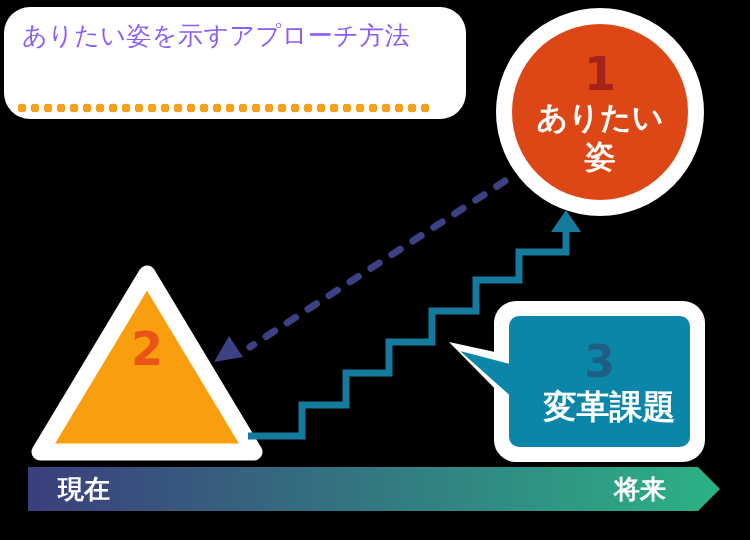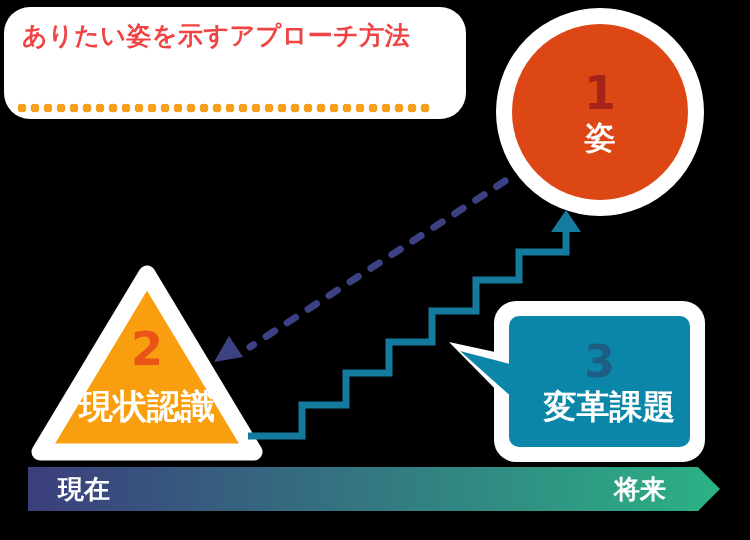--- a/index.html
+++ b/index.html
@@ -7,21 +7,21 @@
     position:relative;width:750px;height:540px;background:#000;overflow:hidden;
     font-family:"DejaVu Sans","Liberation Sans",sans-serif;
   }
   
   .title-blob{
     position:absolute;left:4px;top:7px;width:462px;height:112px;
     background:#ffffff;border-radius:26px;z-index:3;
   }
   .title-sub{
     position:absolute;left:18px;top:12px;width:430px;
-    font-size:25px;font-weight:bold;color:#ef4444;letter-spacing:0.5px;white-space:nowrap;
+    font-size:25px;font-weight:normal;color:#8b5cf6;letter-spacing:0.5px;white-space:nowrap;
   }
   .title-main{
     position:absolute;left:8px;top:46px;width:448px;
     font-size:34px;font-weight:bold;color:#383d7a;white-space:nowrap;
   }
   .dotted-underline{
     position:absolute;left:12px;top:96px;width:416px;height:10px;
     background-image:radial-gradient(circle 4.4px at 6px 5px,#f6a01b 4.3px,rgba(0,0,0,0) 4.6px);
     background-size:13px 10px;background-repeat:repeat-x;
   }
@@ -95,25 +95,25 @@
     </g>
   </svg>
 
   <div class="title-blob">
     <div class="title-sub">ありたい姿を示すアプローチ方法</div>
     <div class="dotted-underline"></div>
   </div>
 
   <div class="overlay goal-text">
     <div class="goal-number">1</div>
+    <div class="goal-label">ありたい</div>
     <div class="goal-label">姿</div>
   </div>
 
   <div class="overlay current-number">2</div>
-  <div class="overlay current-label">現状認識</div>
 
   <div class="overlay task-text">
     <div class="task-number">3</div>
     <div class="task-label">変革課題</div>
   </div>
 
   <div class="timeline-bar">
     <span class="timeline-label">現在</span>
     <span class="timeline-label">将来</span>
   </div>

